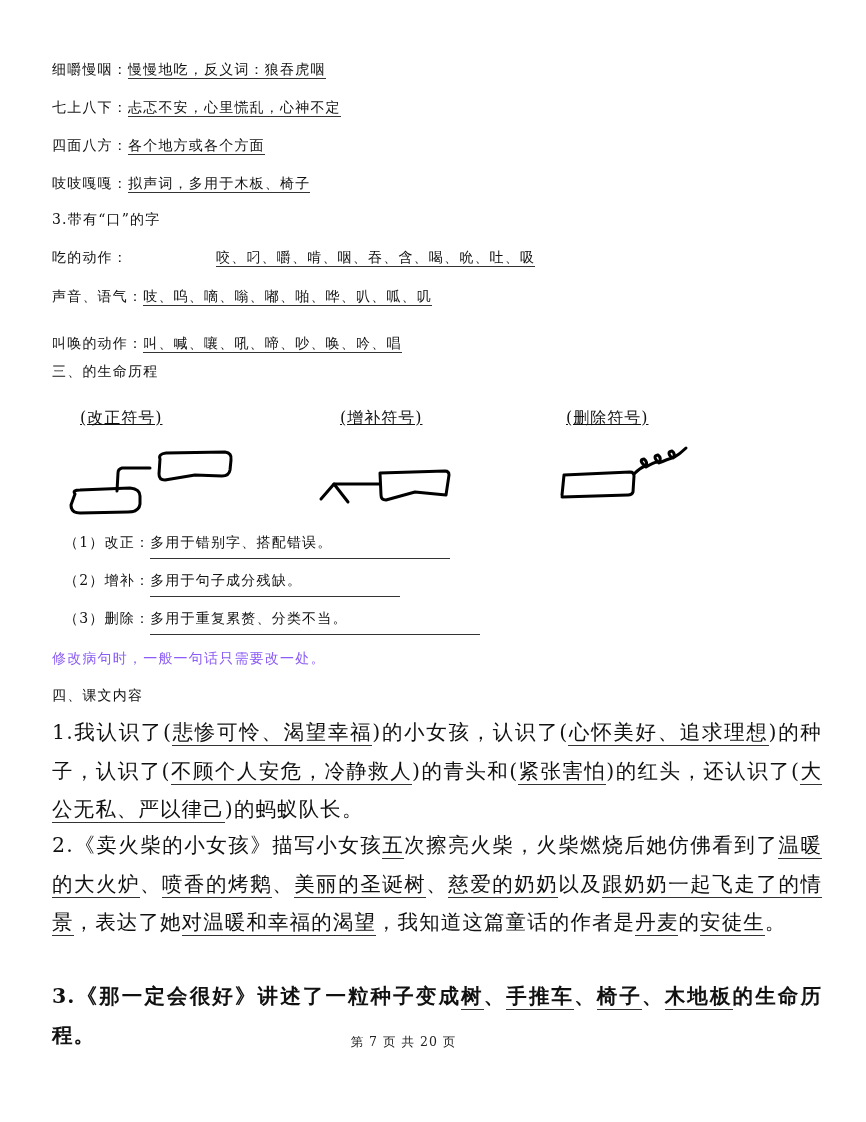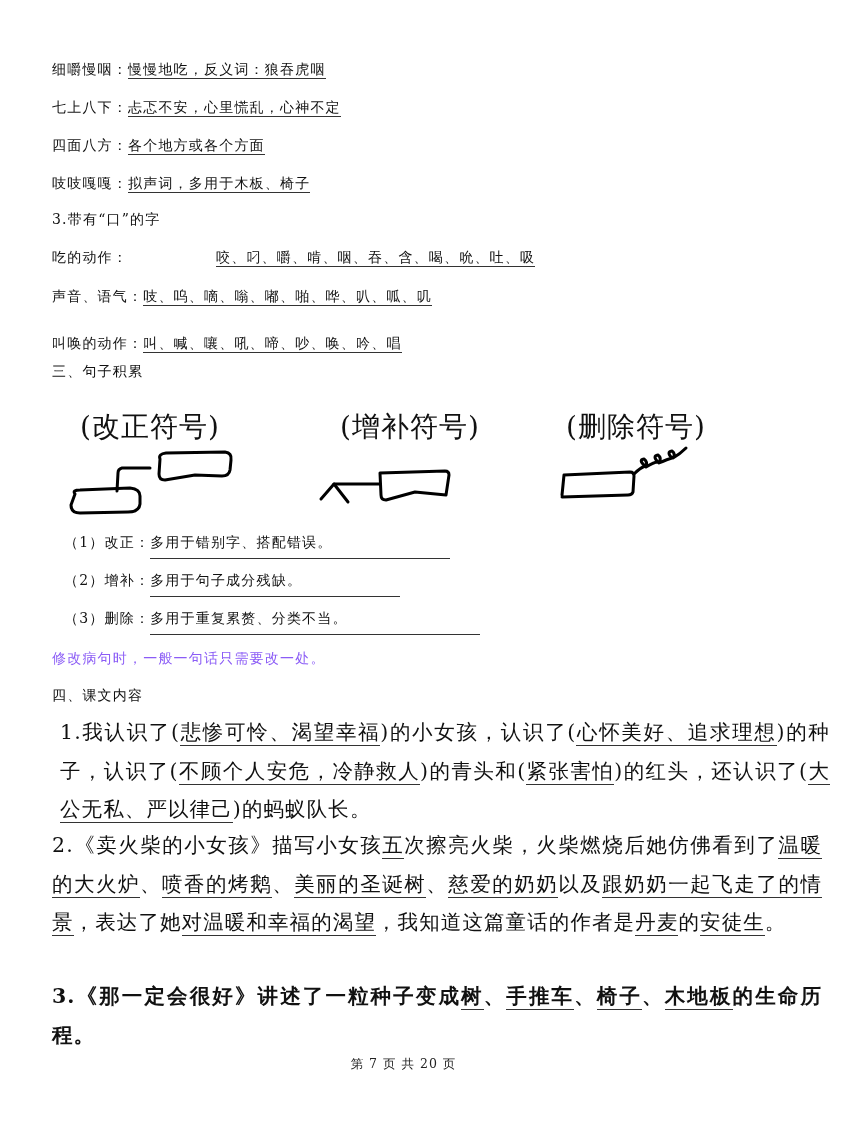--- a/index.html
+++ b/index.html
@@ -8,25 +8,25 @@
     font-family: "DejaVu Serif", "Liberation Serif", serif;
     color: #111;
   }
   .line {
     position: absolute; left: 52px; font-size: 14px; line-height: 30px;
     white-space: nowrap; letter-spacing: 1.2px;
   }
   .u { border-bottom: 1.6px solid #333; padding-bottom: 1px; }
   .green { color: #8b5cf6; }
   .lbl {
-    position: absolute; font-size: 28px; letter-spacing: 1px; white-space: nowrap;
+    position: absolute; font-size: 16px; letter-spacing: 1px; white-space: nowrap; text-decoration: underline;
   }
   svg.sym { position: absolute; }
   .footer {
-    position: absolute; left: 0; width: 807px; top: 1056px; text-align: center;
+    position: absolute; left: 0; width: 807px; top: 1034px; text-align: center;
     font-size: 12.5px; letter-spacing: 1px; color: #222;
   }
   .para {
     position: absolute; left: 52px; width: 770px; font-size: 20.5px;
     line-height: 38.5px; letter-spacing: 1.1px; text-align: justify;
   }
 </style>
 </head>
 <body>
 
@@ -47,21 +47,21 @@
 <div class="line" style="top:242px;">
   <span style="display:inline-block;width:164px;">吃的动作：</span><span class="u">咬、叼、嚼、啃、咽、吞、含、喝、吮、吐、吸</span>
 </div>
 <div class="line" style="top:281px;">
   <span>声音、语气：</span><span class="u">吱、呜、嘀、嗡、嘟、啪、哗、叭、呱、叽</span>
 </div>
 <div class="line" style="top:318px;margin-top:10px;">
   <span>叫唤的动作：</span><span class="u">叫、喊、嚷、吼、啼、吵、唤、吟、唱</span>
 </div>
 
-<div class="line" style="top:356px;">三、句子积累</div>
+<div class="line" style="top:356px;">三、的生命历程</div>
 
 <div class="lbl" style="left:80px;top:408px;">(改正符号)</div>
 <div class="lbl" style="left:340px;top:408px;text-align:right;">(增补符号)</div>
 <div class="lbl" style="left:566px;top:408px;">(删除符号)</div>
 
 <svg class="sym" style="left:60px;top:440px;" width="200" height="80">
   <g fill="none" stroke="#000" stroke-width="3" stroke-linecap="round" stroke-linejoin="round">
     <path d="M100 19 Q98 14 106 13 L165 12 Q172 13 171 20 L170 30 Q169 36 162 36 L135 35 L105 40 Q99 40 99 34 Z"></path>
     <path d="M90 28 L62 28 Q58 29 58 33 L57 51"></path>
     <path d="M15 54 Q12 50 20 50 L70 48 Q80 49 80 56 L80 64 Q79 72 68 72 L20 73 Q11 73 11 65 Z"></path>
@@ -90,21 +90,21 @@
   <span>（2）</span><span>增补：</span><span class="u" style="display:inline-block;width:250px;">多用于句子成分残缺。</span>
 </div>
 <div class="line" style="top:603px;left:64px;">
   <span>（3）</span><span>删除：</span><span class="u" style="display:inline-block;width:330px;">多用于重复累赘、分类不当。</span>
 </div>
 
 <div class="line green" style="top:643px;">修改病句时，一般一句话只需要改一处。</div>
 
 <div class="line" style="top:680px;">四、课文内容</div>
 
-<div class="para" style="top:713px;margin-left:8px;">
+<div class="para" style="top:713px;">
   <span>1.我认识了(</span><span class="u">悲惨可怜、渴望幸福</span><span>)的小女孩，认识了(</span><span class="u">心怀美好、追求理想</span><span>)的种子，认识了(</span><span class="u">不顾个人安危，冷静救人</span><span>)的青头和(</span><span class="u">紧张害怕</span><span>)的红头，还认识了(</span><span class="u">大公无私、严以律己</span><span>)的蚂蚁队长。</span>
 </div>
 
 <div class="para" style="top:826px;">
   <span>2.《卖火柴的小女孩》描写小女孩</span><span class="u">五</span><span>次擦亮火柴，火柴燃烧后她仿佛看到了</span><span class="u">温暖的大火炉</span><span>、</span><span class="u">喷香的烤鹅</span><span>、</span><span class="u">美丽的圣诞树</span><span>、</span><span class="u">慈爱的奶奶</span><span>以及</span><span class="u">跟奶奶一起飞走了的情景</span><span>，表达了她</span><span class="u">对温暖和幸福的渴望</span><span>，我知道这篇童话的作者是</span><span class="u">丹麦</span><span>的</span><span class="u">安徒生</span><span>。</span>
 </div>
 
 <div class="para" style="top:977px;font-weight:bold;">
   <span>3.《那一定会很好》讲述了一粒种子变成</span><span class="u">树</span><span>、</span><span class="u">手推车</span><span>、</span><span class="u">椅子</span><span>、</span><span class="u">木地板</span><span>的生命历程。</span>
 </div>

